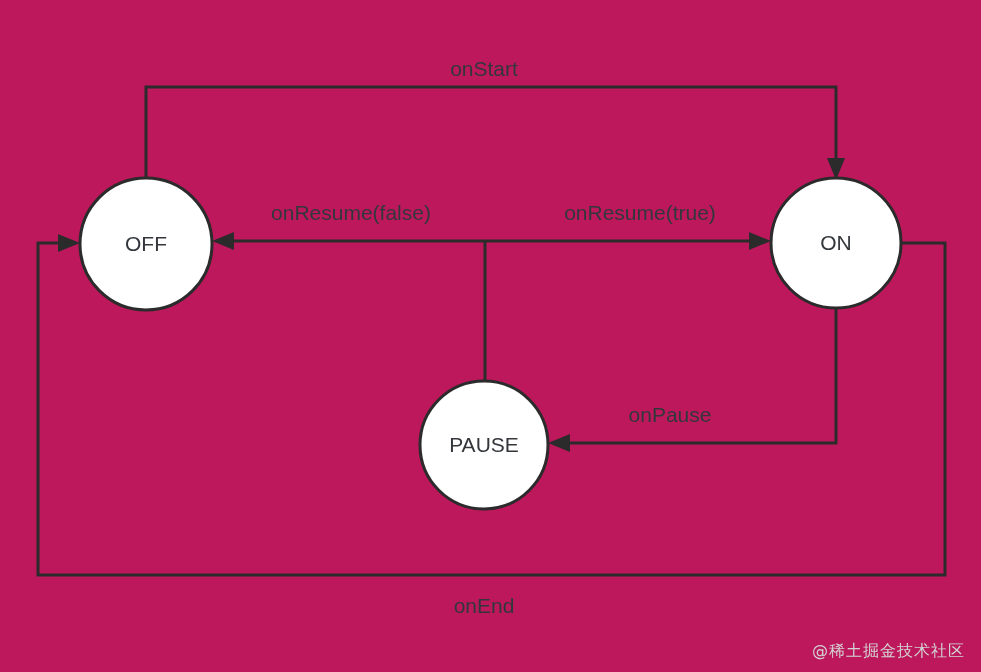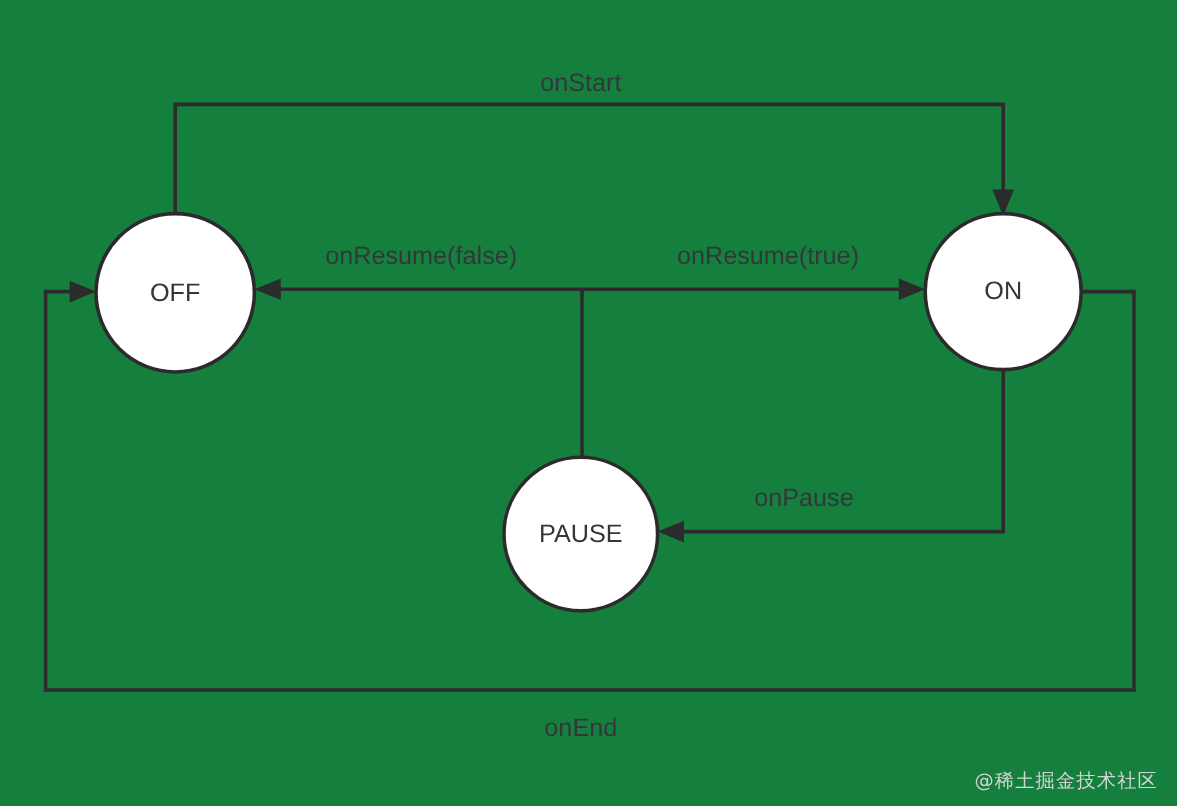--- a/index.html
+++ b/index.html
@@ -10,21 +10,21 @@
   body {
     width: 981px;
     height: 672px;
     font-family: "Liberation Sans", "DejaVu Sans", sans-serif;
     overflow: hidden;
   }
   #diagram-root {
     position: relative;
     width: 981px;
     height: 672px;
-    background: #15803d;
+    background: #be185d;
   }
   svg#state-diagram {
     display: block;
     width: 981px;
     height: 672px;
   }
   .edge-line {
     fill: none;
     stroke: #2b2b2b;
     stroke-width: 3;

